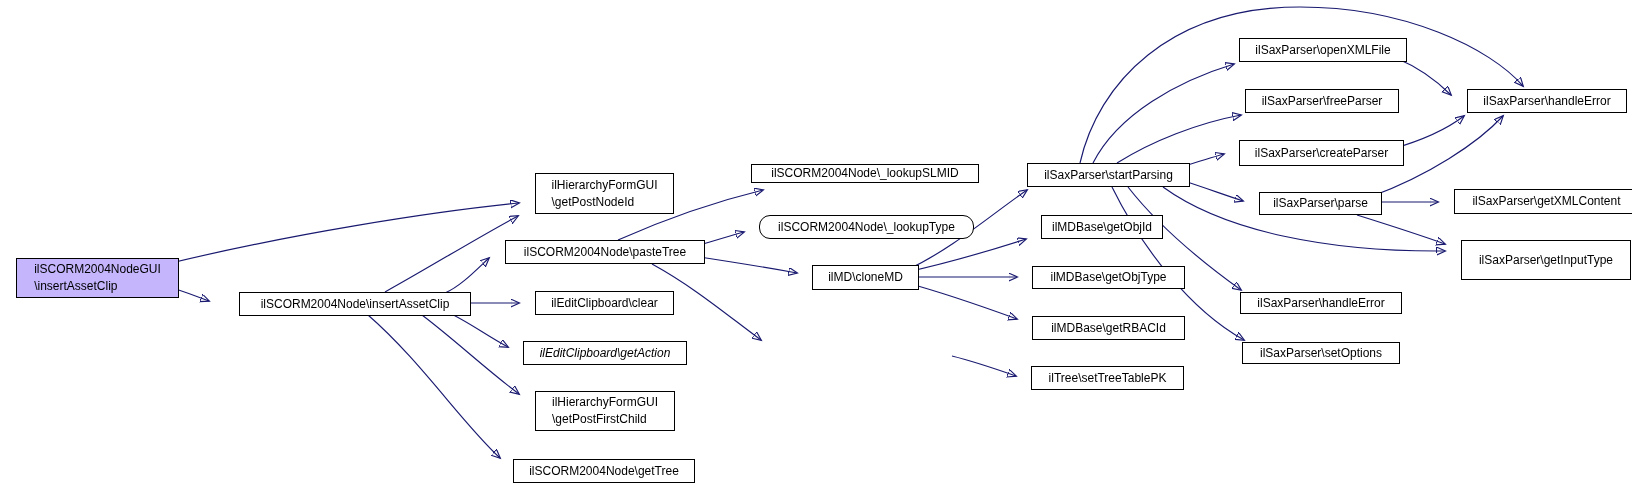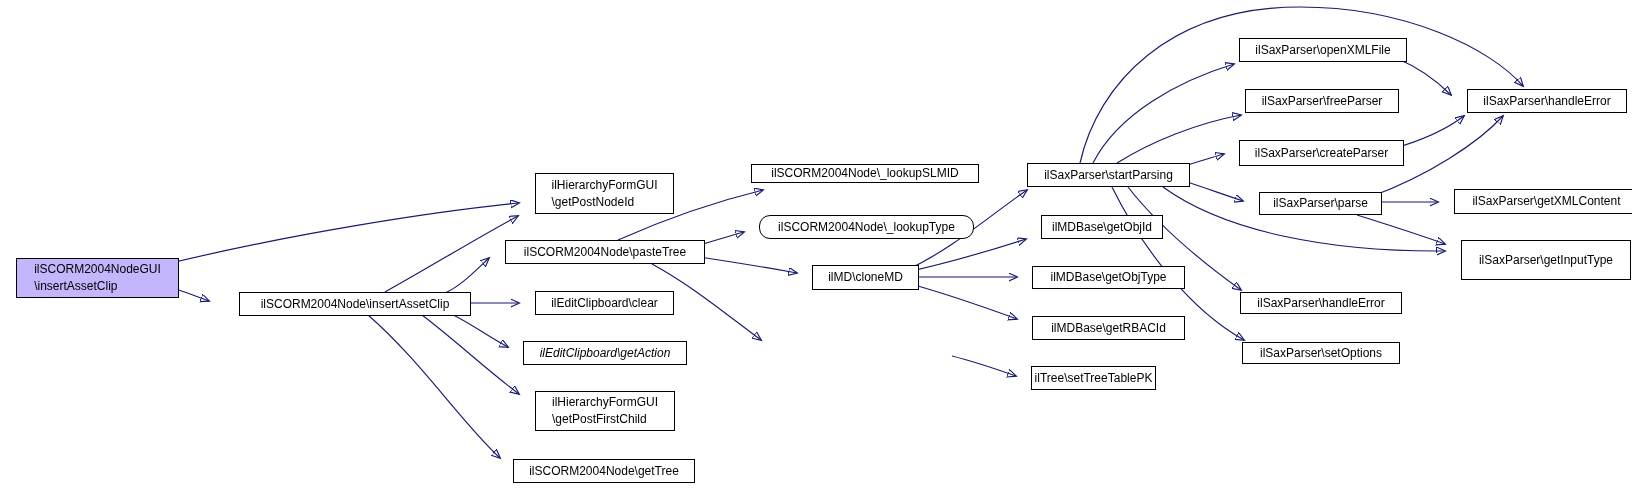--- a/index.html
+++ b/index.html
@@ -103,21 +103,21 @@
 
 
   <div class="node" style="left:1015px;top:163px;width:163px;height:24px;">ilSaxParser\startParsing</div>
 
   <div class="node" style="left:1029px;top:215px;width:122px;height:24px;">ilMDBase\getObjId</div>
 
   <div class="node" style="left:1020px;top:266px;width:153px;height:23px;">ilMDBase\getObjType</div>
 
   <div class="node" style="left:1020px;top:316px;width:153px;height:24px;">ilMDBase\getRBACId</div>
 
-  <div class="node" style="left:1019px;top:366px;width:125px;height:24px;">ilTree\setTreeTablePK</div>
+  <div class="node" style="left:1019px;top:366px;width:153px;height:24px;">ilTree\setTreeTablePK</div>
 
   <div class="node" style="left:1228px;top:292px;width:162px;height:22px;">ilSaxParser\handleError</div>
 
   <div class="node" style="left:1230px;top:342px;width:158px;height:22px;">ilSaxParser\setOptions</div>
 
   <div class="node" style="left:1227px;top:38px;width:168px;height:24px;">ilSaxParser\openXMLFile</div>
 
   <div class="node" style="left:1233px;top:89px;width:154px;height:24px;">ilSaxParser\freeParser</div>
 
   <div class="node" style="left:1227px;top:140px;width:165px;height:26px;">ilSaxParser\createParser</div>

